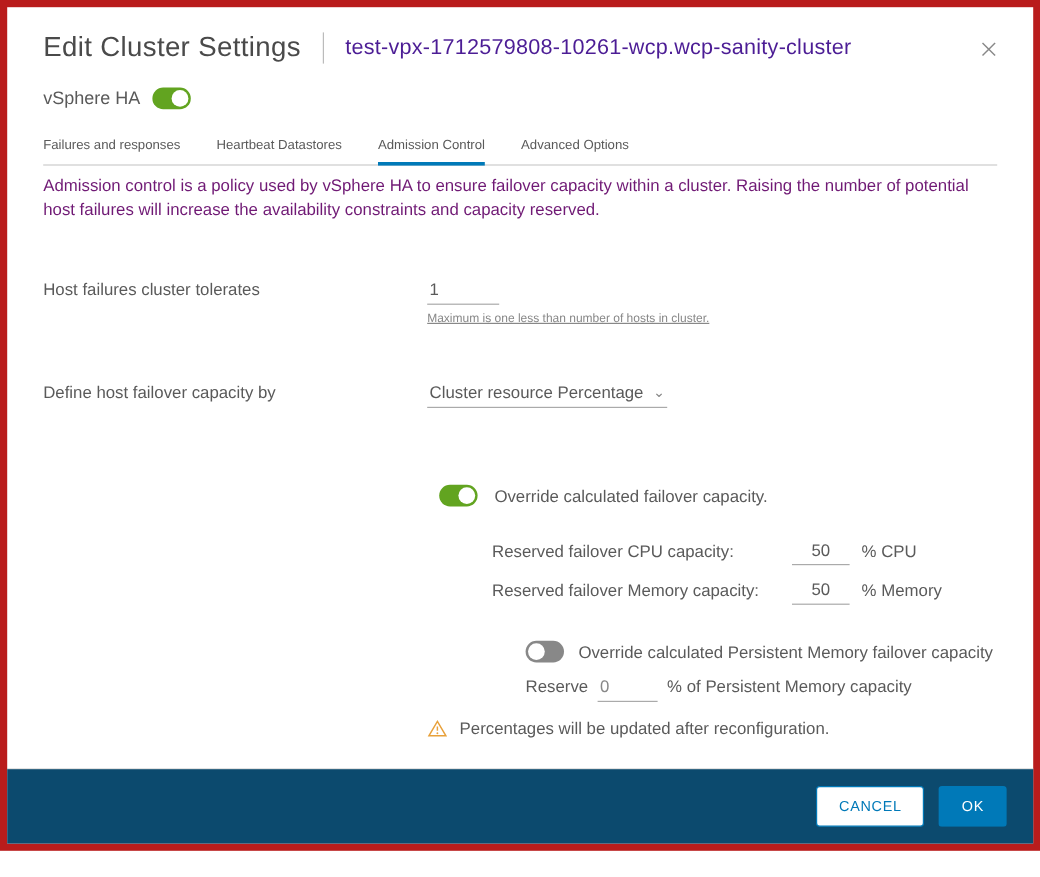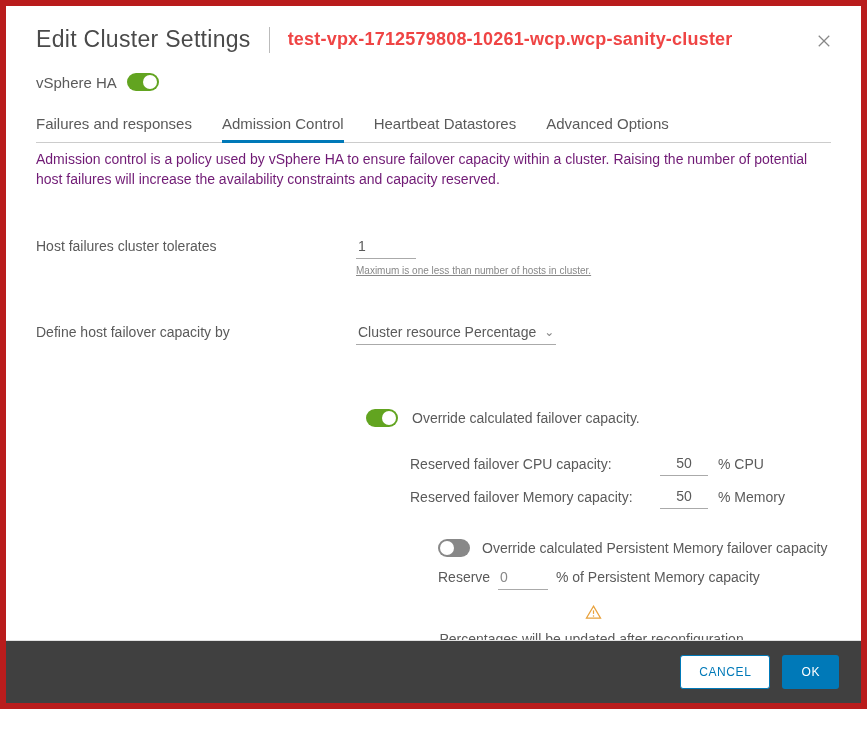--- a/index.html
+++ b/index.html
@@ -34,22 +34,22 @@
     letter-spacing: 0.3px;
   }
   .header-divider {
     width: 1px;
     height: 26px;
     background: #bbb;
     margin-right: 18px;
   }
   .header-subtitle {
     font-size: 18px;
-    color: #ef4444;
-    font-weight: 700;
+    color: #4c1d95;
+    font-weight: 400;
     letter-spacing: 0.2px;
   }
   .close-icon {
     position: absolute;
     right: 28px;
     top: 26px;
     cursor: pointer;
     width: 18px;
     height: 18px;
     color: #888;
@@ -102,21 +102,21 @@
   .sw.off .knob { left: 2px; }
   .tabs {
     display: flex;
     border-bottom: 1px solid #ccc;
     gap: 30px;
   }
   .tab {
     padding: 8px 0 10px 0;
     cursor: pointer;
     color: #5a5a5a;
-    font-size: 15px;
+    font-size: 11px;
     position: relative;
   }
   .tab.active { color: #5a5a5a; }
   .tab.active::after {
     content: "";
     position: absolute;
     left: 0; right: 0; bottom: -1px;
     height: 3px;
     background: #0079b8;
   }
@@ -238,21 +238,21 @@
     flex-shrink: 0;
   }
   .footer {
     position: absolute;
     bottom: 0; left: 0; right: 0;
     border-top: 1px solid #e2e2e2;
     padding: 14px 22px;
     display: flex;
     justify-content: flex-end;
     gap: 12px;
-    background: #404040;
+    background: #0c4a6e;
   }
   .btn {
     text-transform: uppercase;
     font-size: 12px;
     font-weight: 500;
     letter-spacing: 0.6px;
     padding: 9px 18px;
     border-radius: 3px;
     cursor: pointer;
     border: 1px solid transparent;
@@ -288,22 +288,22 @@
       <span class="ha-label">vSphere HA</span>
       <span class="toggle">
         <span class="sw on">
             <span class="knob"></span>
           </span>
       </span>
     </div>
 
     <div class="tabs">
       <div class="tab">Failures and responses</div>
+      <div class="tab">Heartbeat Datastores</div>
       <div class="tab active">Admission Control</div>
-      <div class="tab">Heartbeat Datastores</div>
       <div class="tab">Advanced Options</div>
     </div>
 
     <div class="description">Admission control is a policy used by vSphere HA to ensure failover capacity within a cluster. Raising the number of potential host failures will increase the availability constraints and capacity reserved.</div>
 
     <div class="form-row">
       <div class="form-label-col">Host failures cluster tolerates</div>
       <div class="form-value-col">
         <input class="underline-input" type="text" value="1" style="">
         <div class="help-text">Maximum is one less than number of hosts in cluster.</div>
@@ -353,21 +353,21 @@
                 <span class="toggle-label">Override calculated Persistent Memory failover capacity</span>
               </div>
               <div class="pmem-reserve">
                 <span>Reserve</span>
                 <input class="underline-input small" type="text" value="0" style="">
                 <span>% of Persistent Memory capacity</span>
               </div>
             </div>
           </div>
 
-          <div class="warning-line" style="margin-left:-10px;flex-direction:column;">
+          <div class="warning-line" style="margin-left:-10px;">
             <svg class="warn-icon" viewBox="0 0 24 24">
               <path d="M12 3 L22 20 H2 Z" fill="none" stroke="#e8a13b" stroke-width="1.7"></path>
               <line x1="12" y1="9" x2="12" y2="14" stroke="#e8a13b" stroke-width="1.7"></line>
               <circle cx="12" cy="17" r="1.1" fill="#e8a13b"></circle>
             </svg>
             <span>Percentages will be updated after reconfiguration.</span>
           </div>
         </div>
       </div>
     </div>

